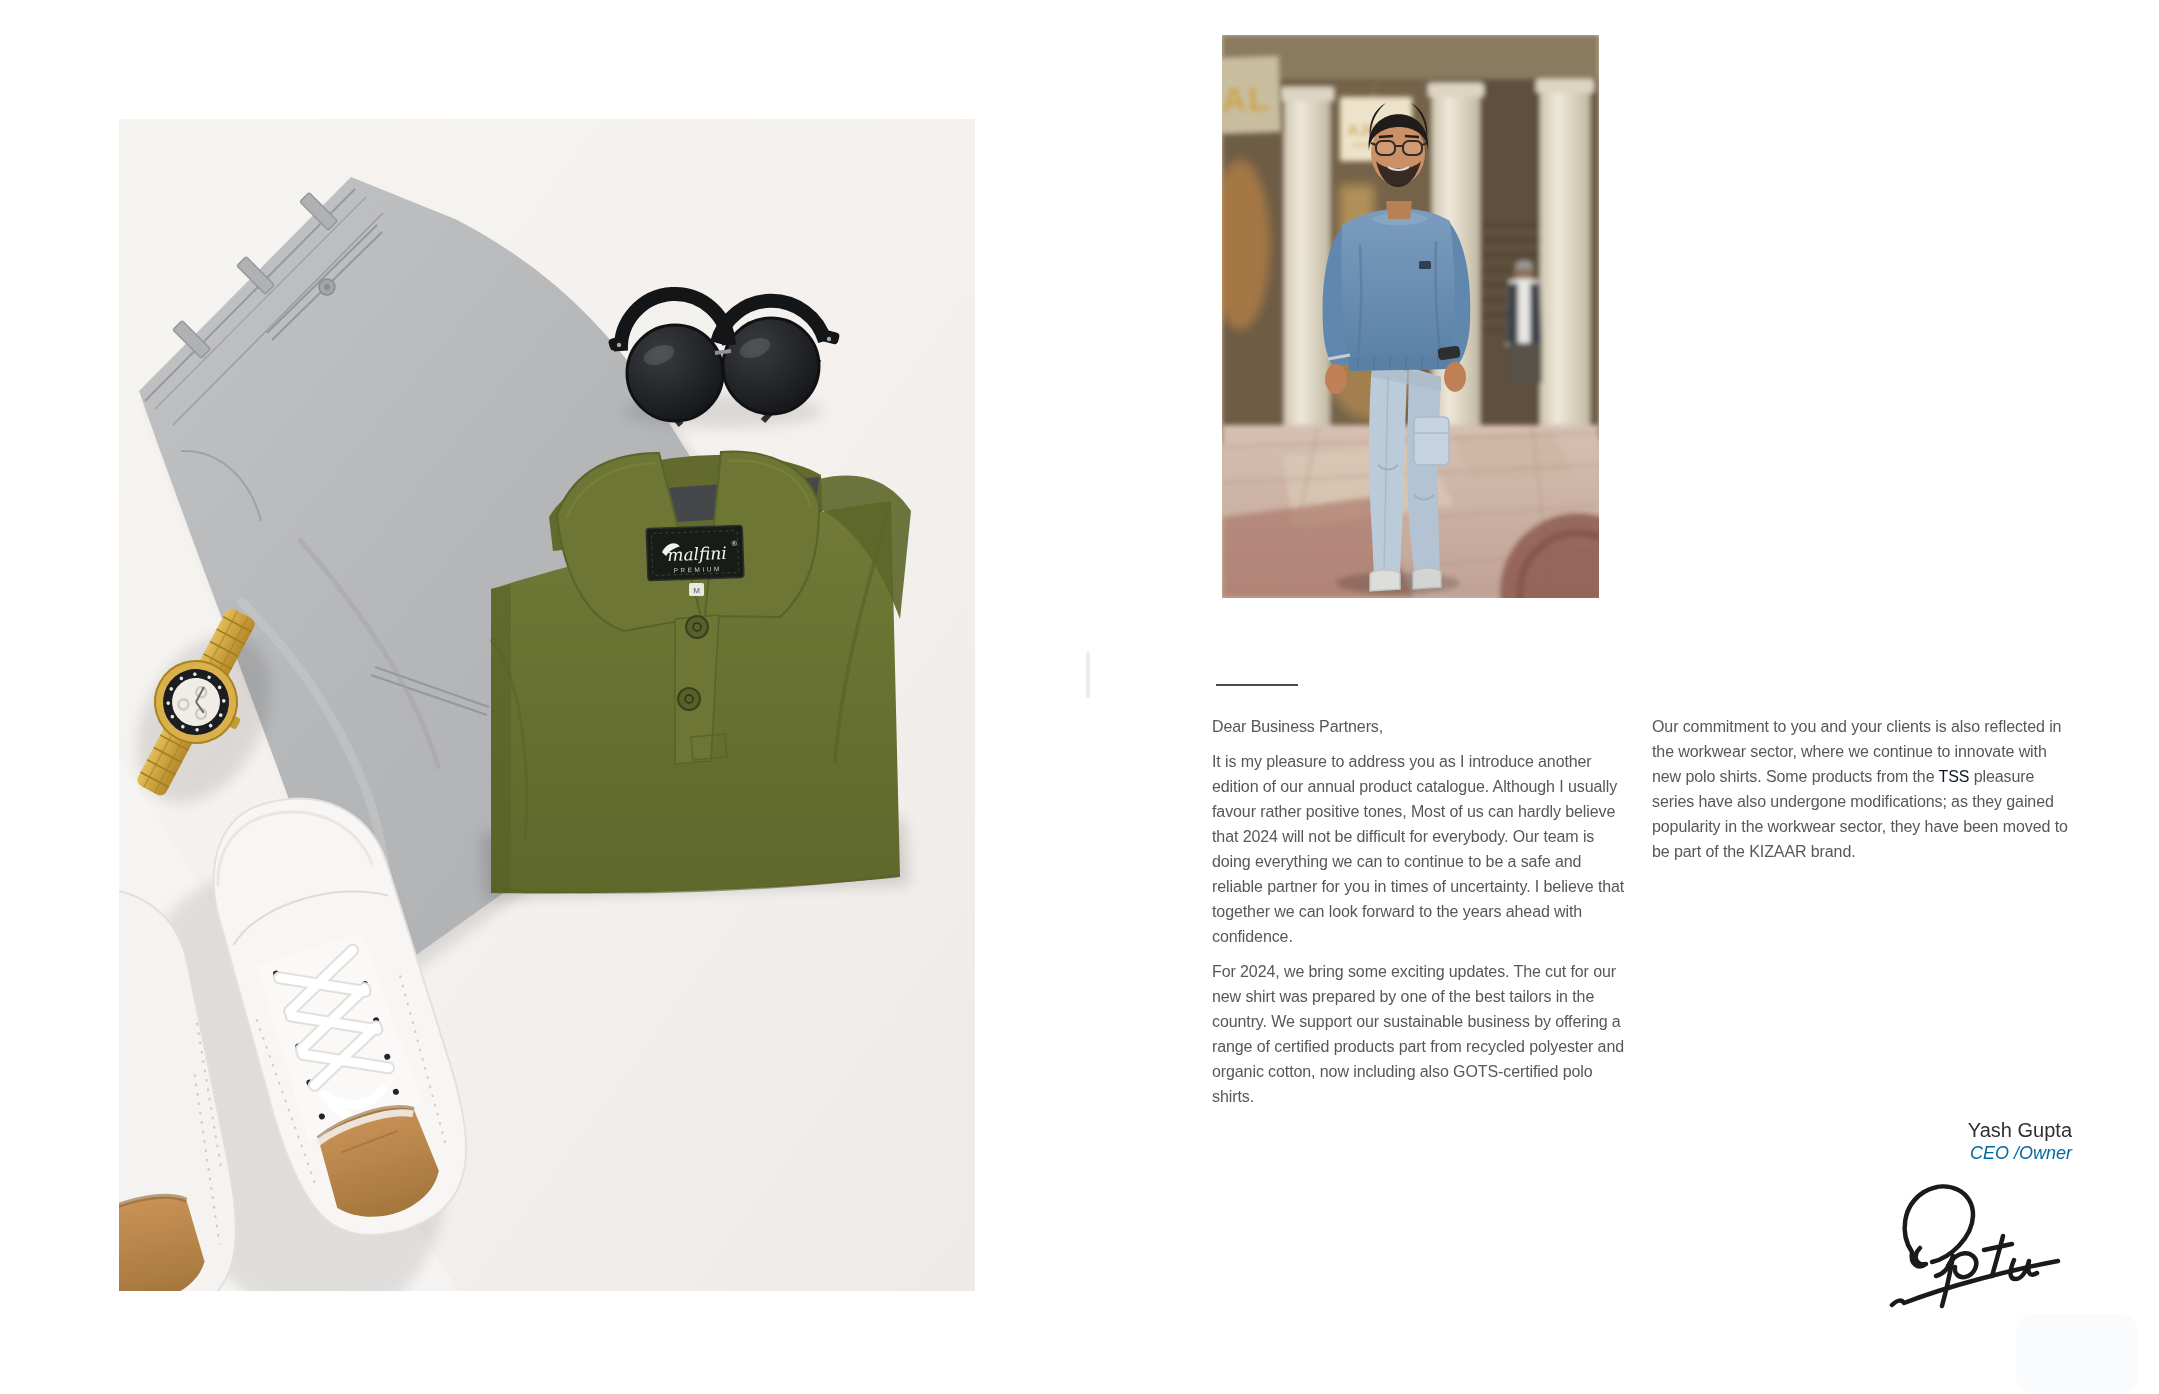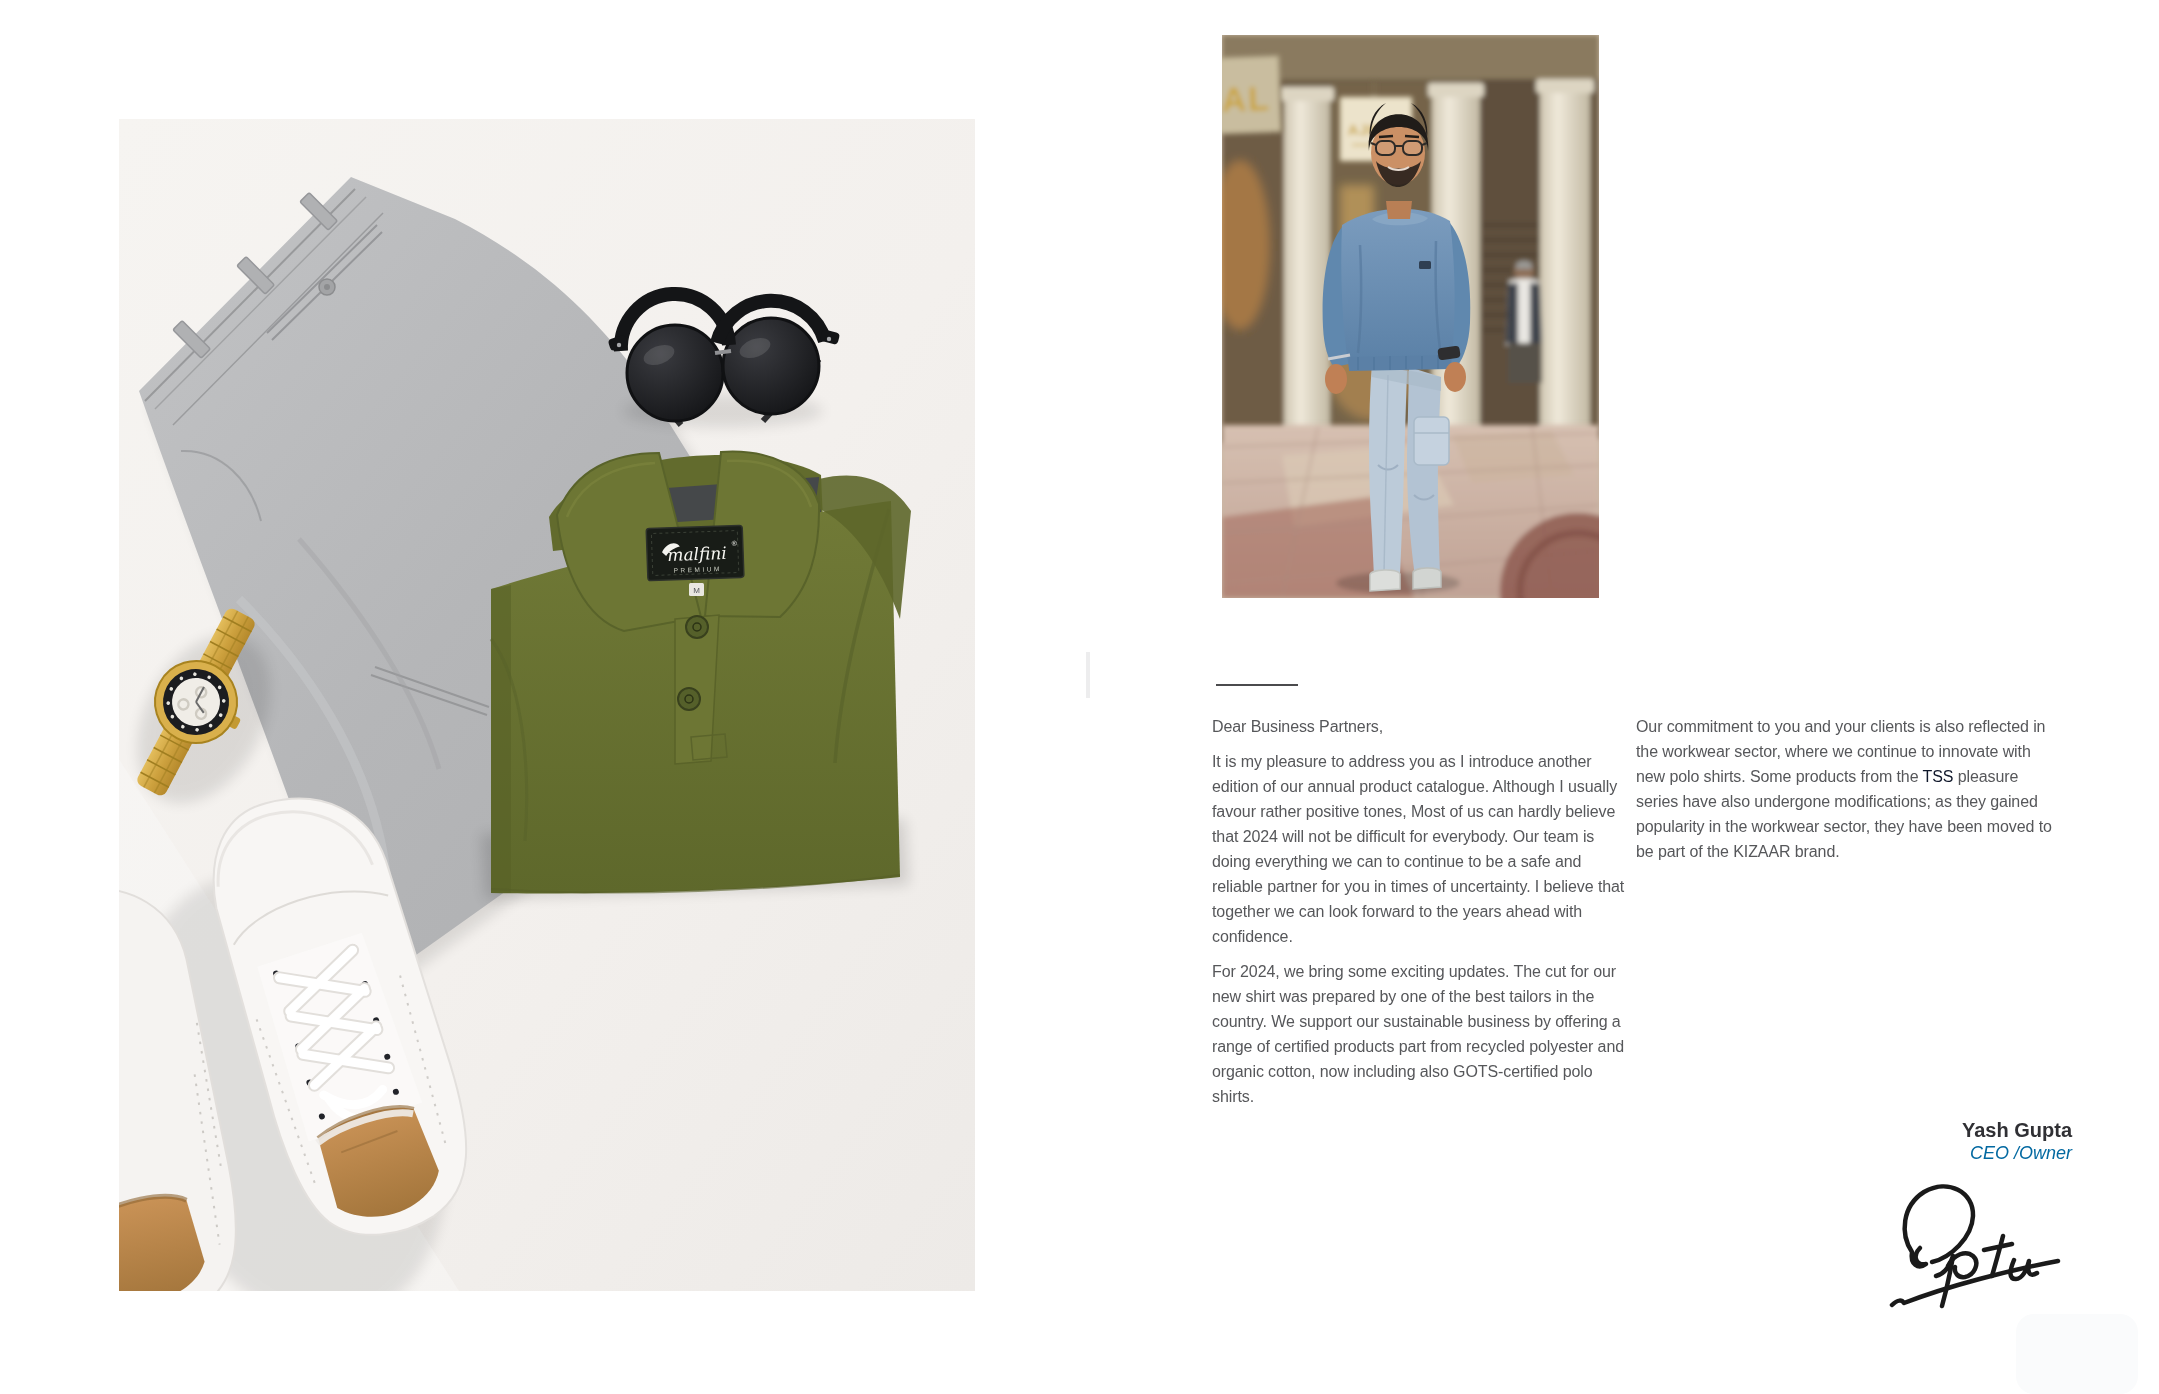--- a/index.html
+++ b/index.html
@@ -5,26 +5,26 @@
   html,body{margin:0;padding:0;background:#ffffff;}
   .page{position:relative;width:2159px;height:1394px;background:#ffffff;overflow:hidden;
         font-family:"Liberation Sans",sans-serif;}
   .flatlay{position:absolute;left:119px;top:119px;width:856px;height:1172px;}
   .portrait{position:absolute;left:1222px;top:35px;width:377px;height:563px;}
   .heading{position:absolute;left:1214px;top:608px;margin:0;font-size:40px;font-weight:500;
            color:#3a3a3c;letter-spacing:-0.5px;white-space:nowrap;}
   .heading>span{display:inline-block;transform:scaleX(0.75);transform-origin:left center;}
   .rule{position:absolute;left:1216px;top:684px;width:82px;height:2px;background:#4b4b4d;}
   .tickmark{position:absolute;left:1086px;top:652px;width:4px;height:46px;background:#ededee;}
-  .cols{position:absolute;left:1212px;top:714px;width:884px;display:flex;gap:8px;}
+  .cols{position:absolute;left:1212px;top:714px;width:884px;display:flex;gap:24px;}
   .col{width:416px;}
   .col p{margin:0 0 10px 0;font-size:16px;line-height:25px;color:#56575a;letter-spacing:-0.1px;}
   .hl{color:#0f172a;}
   .sigblock{position:absolute;right:87px;top:1118px;text-align:right;}
-  .signame{margin:0;font-size:20px;font-weight:bold;color:#303034;line-height:24px;text-align:center;}
+  .signame{margin:0;font-size:20px;font-weight:normal;color:#303034;line-height:24px;text-align:center;}
   .sigtitle{margin:0;font-size:18px;font-style:italic;color:#0369a1;line-height:22px;}
   .sigscribble{position:absolute;left:1888px;top:1178px;width:190px;height:135px;}
   .cornerblob{position:absolute;left:2016px;top:1314px;width:122px;height:80px;
               background:#fafbfc;border-radius:18px;}
 </style>
 </head>
 <body>
 
 <div class="page">
 

